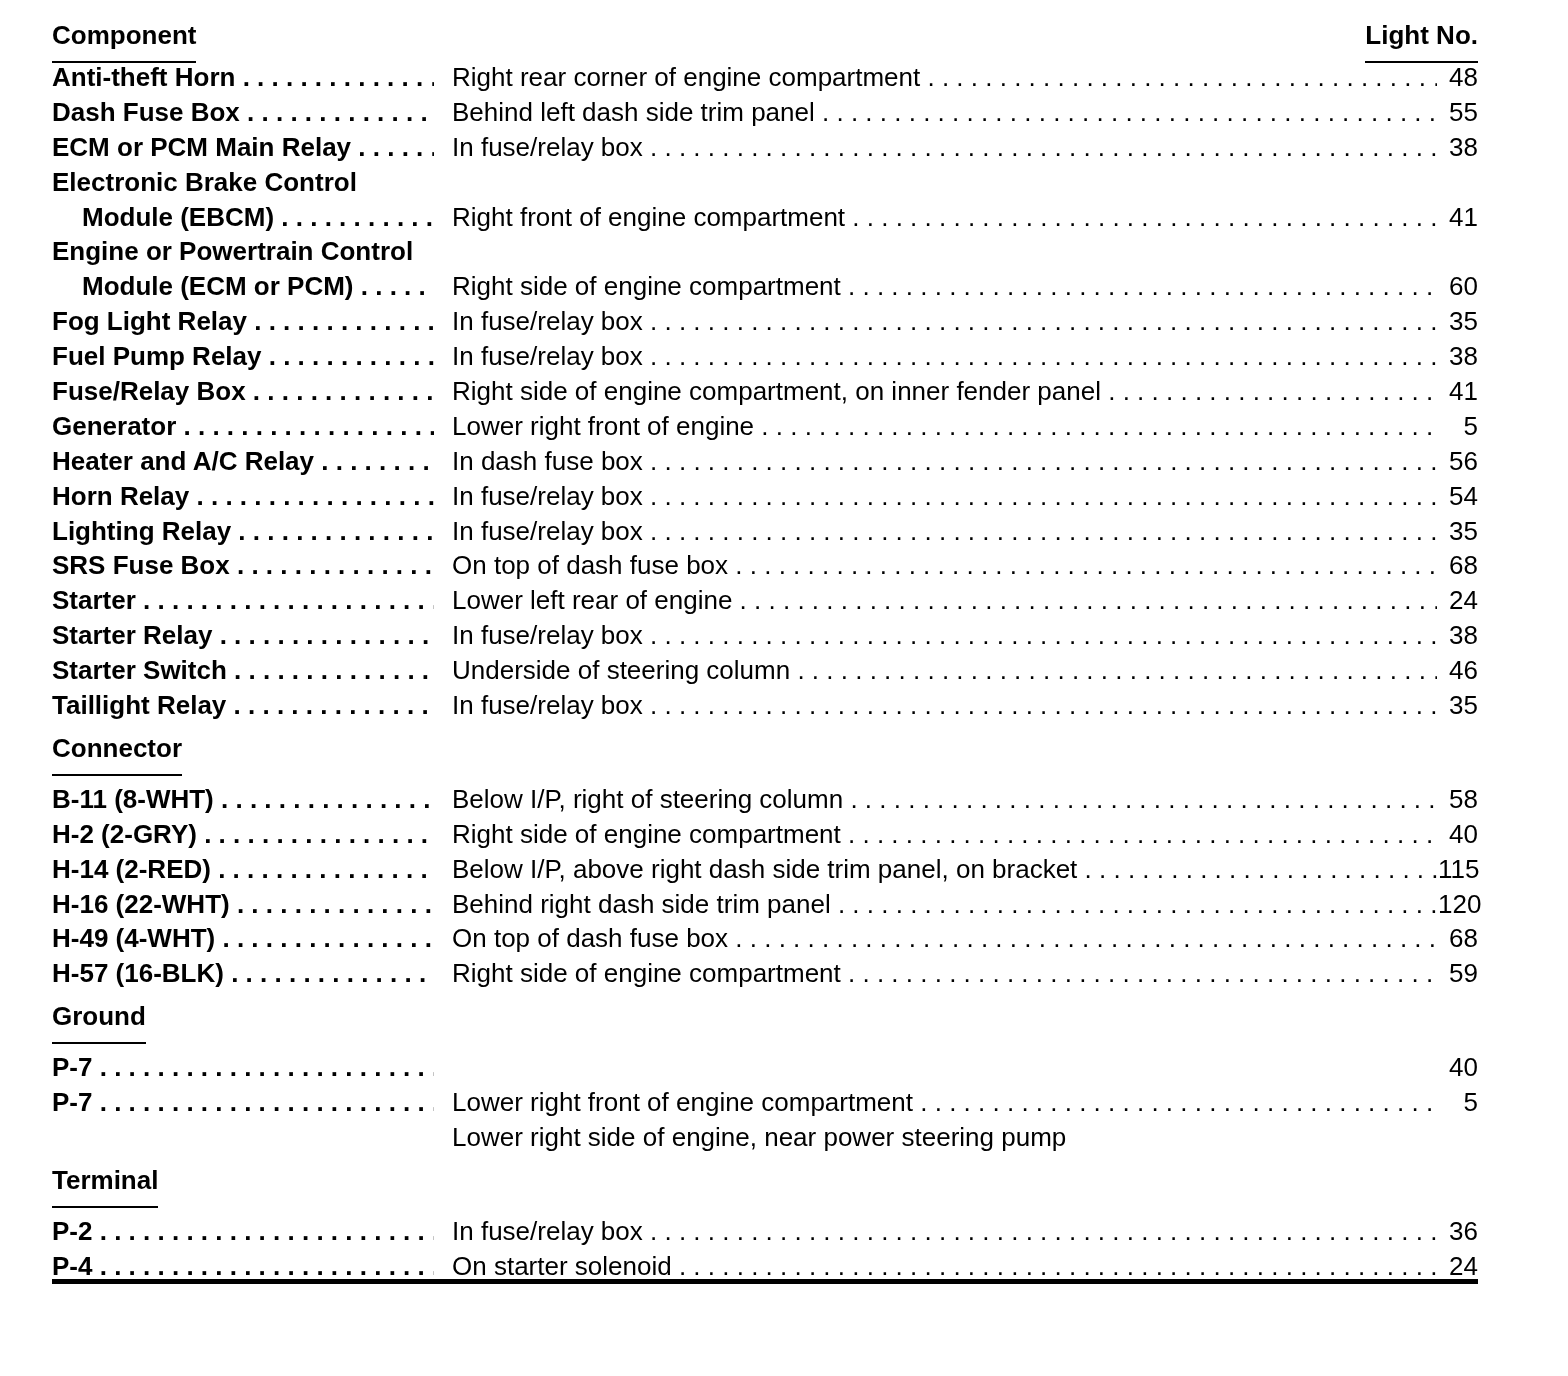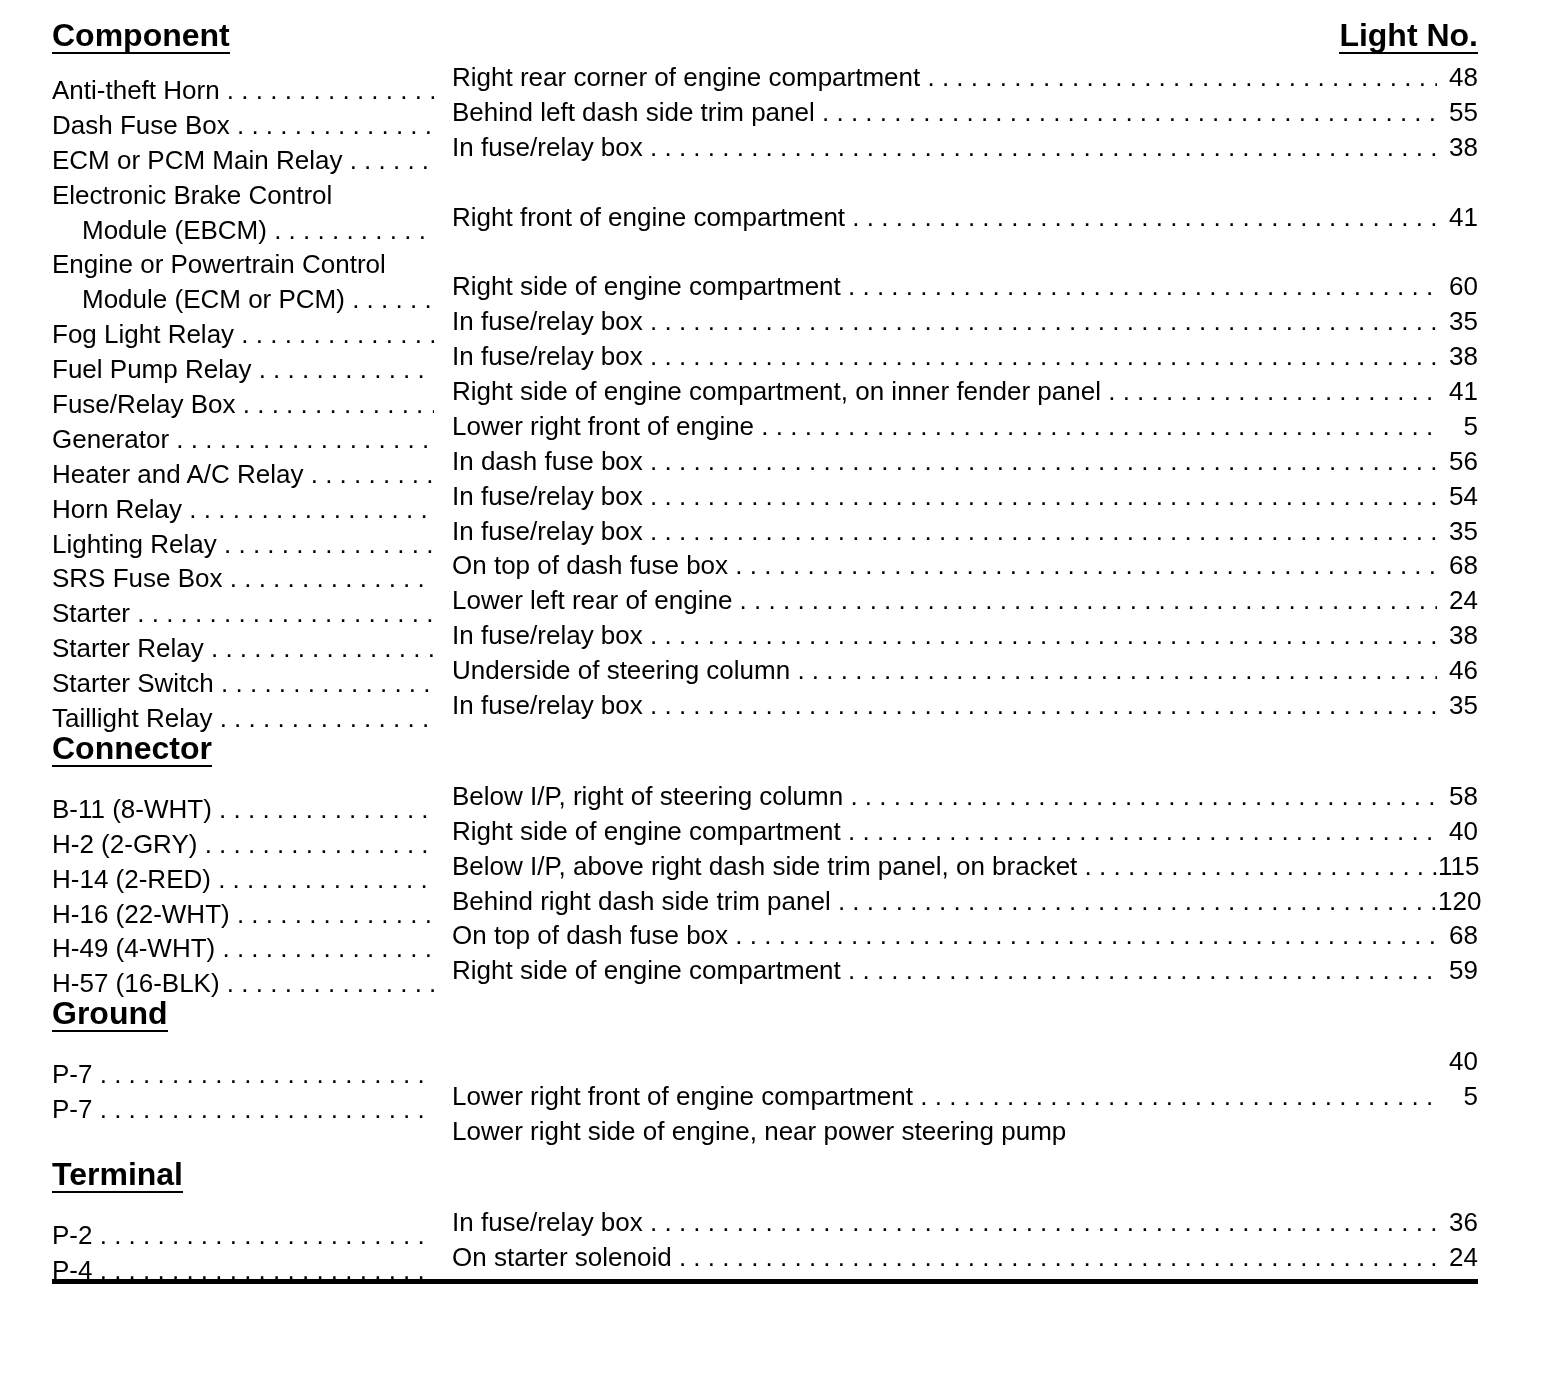--- a/index.html
+++ b/index.html
@@ -20,58 +20,59 @@
       left: 52px;
       top: 20px;
       width: 1426px;
     }
     .header-row {
       position: relative;
       height: 38px;
     }
     .section-heading {
       font-weight: bold;
-      font-size: 32px;
+      font-size: 26px;
       display: inline-block;
       border-bottom: 2px solid #000;
       line-height: 30px;
-      padding-bottom: 2px;
+      padding-bottom: 11px;
     }
     .header-row .photo-heading {
       position: absolute;
       right: 0;
       top: 0;
     }
     .section {
       margin-top: 0;
     }
     .section + .section {
       margin-top: 10px;
     }
     .section .section-heading {
-      margin-bottom: 10px;
+      margin-bottom: 4px;
       text-align: center;
     }
     .rows {
       margin-top: 2px;
     }
     .row {
       position: relative;
       height: 34.9px;
       font-size: 26px;
       line-height: 34.9px;
       white-space: nowrap;
     }
     .row .name-cell {
       position: absolute;
       left: 0;
-      top: 13px;
+      top: 0;
       width: 382px;
       overflow: hidden;
       white-space: nowrap;
+      font-weight: bold;
     }
     .row .name-cell.indent {
       padding-left: 30px;
       width: 352px;
     }
     .row .loc-cell {
       position: absolute;
       left: 400px;
       top: 0;
       width: 985px;

